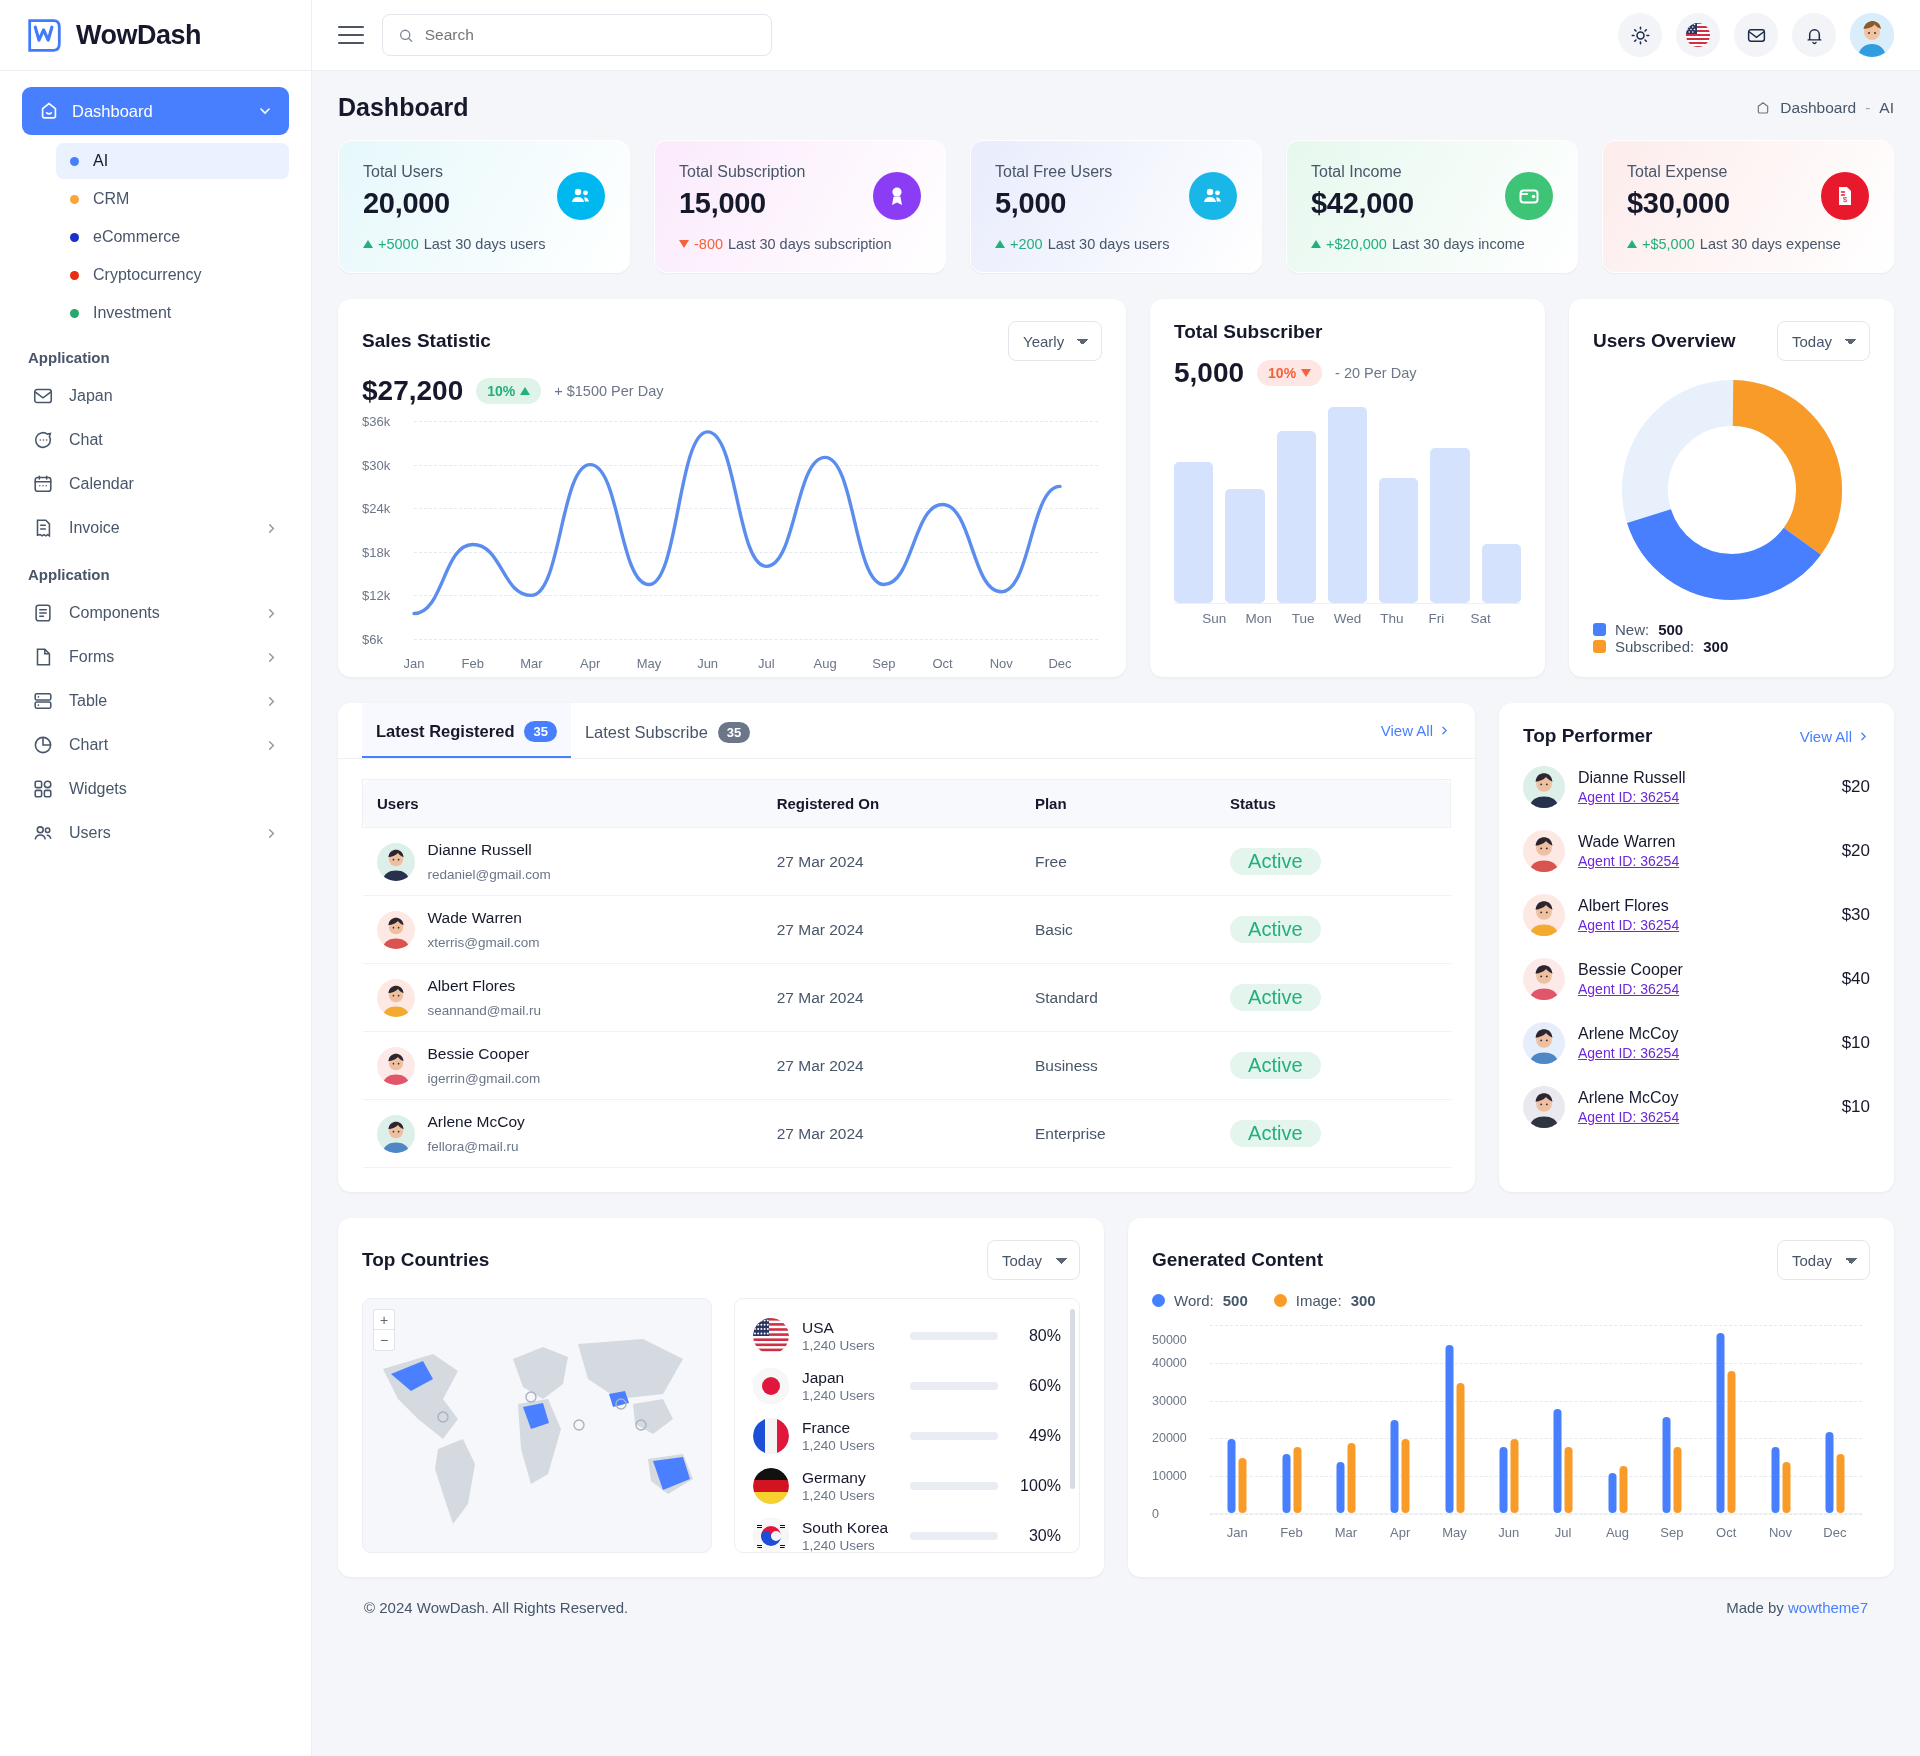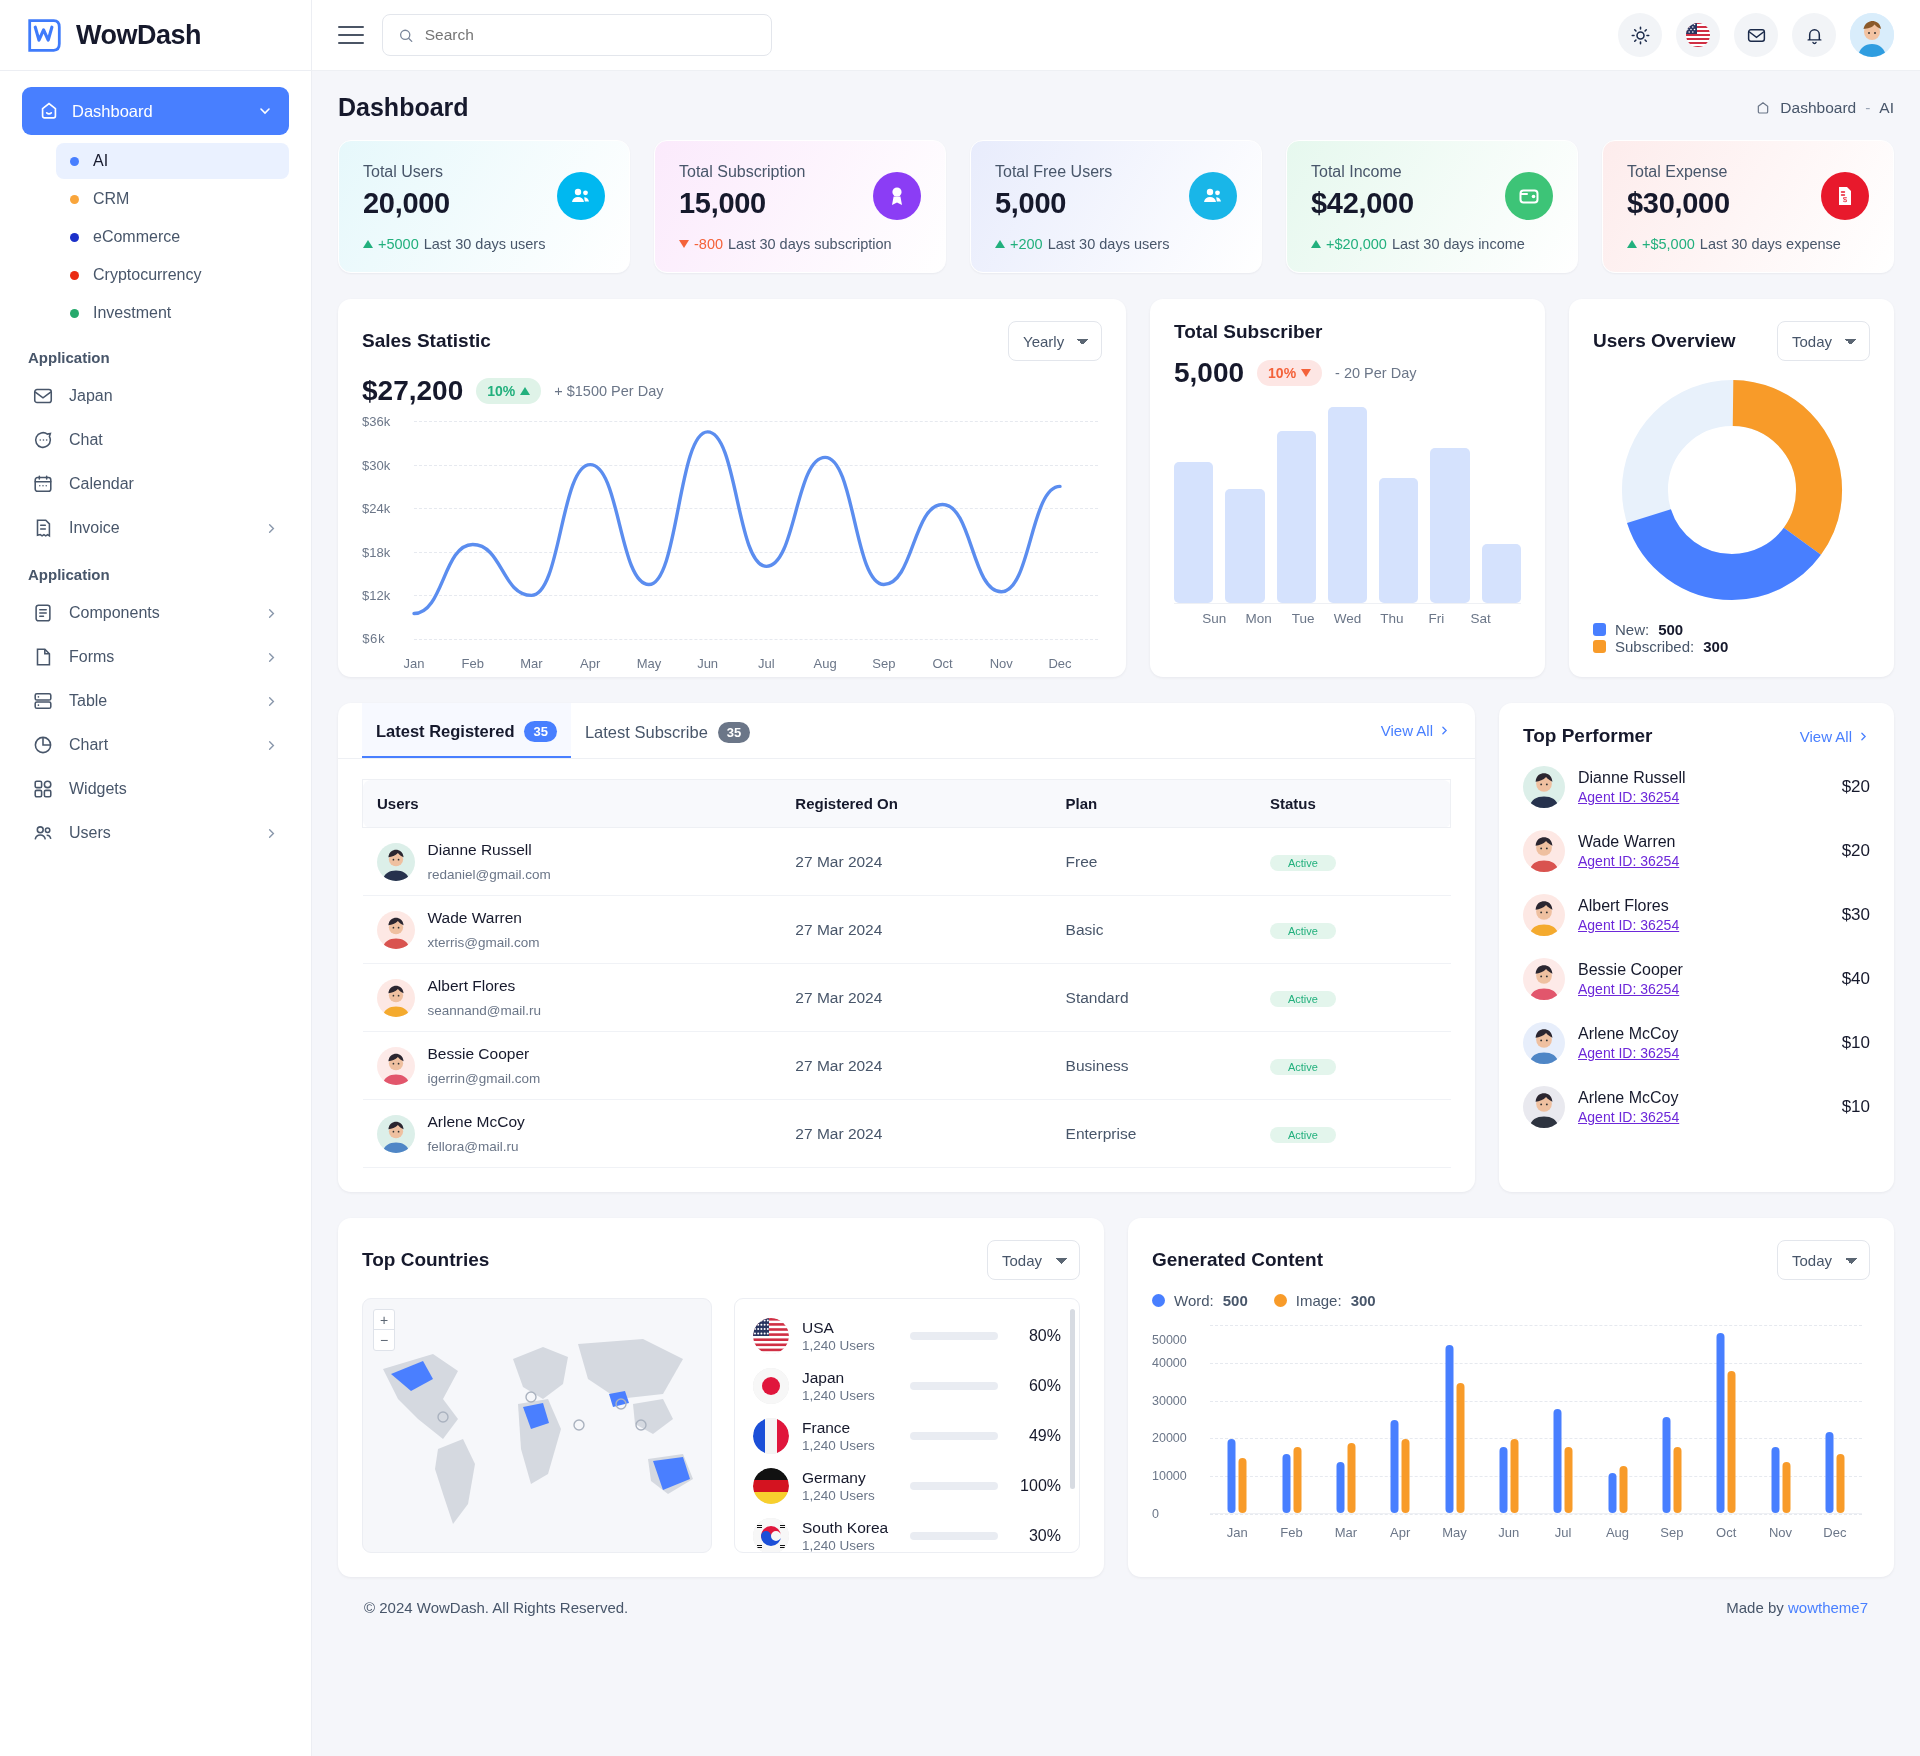--- a/index.html
+++ b/index.html
@@ -152,21 +152,21 @@
     text-align: left; font-size: 15px; font-weight: 600; color: #16192c;
     background: #f8f9fc; padding: 15px 14px; border-top: 1px solid #eef0f4; border-bottom: 1px solid #eef0f4;
   }
   th:first-child { border-left: 1px solid #eef0f4; border-radius: 8px 0 0 8px; }
   th:last-child { border-right: 1px solid #eef0f4; border-radius: 0 8px 8px 0; }
   td { padding: 13px 14px; border-bottom: 1px solid #f0f2f6; font-size: 15.5px; color: #48566a; }
   .usercell { display: flex; align-items: center; gap: 13px; }
   .av { width: 38px; height: 38px; border-radius: 50%; overflow: hidden; flex: 0 0 38px; }
   .uname { font-size: 15.5px; color: #16192c; font-weight: 500; }
   .umail { font-size: 13.5px; color: #6b7688; margin-top: 8px; }
-  .status { display: inline-block; background: #e3f5ec; color: #22b07d; border-radius: 20px; padding: 2px 18px; font-size: 11px; }
+  .status { display: inline-block; background: #e3f5ec; color: #22b07d; border-radius: 20px; padding: 2px 18px; font-size: 20px; }
 
   
   .perf { display: flex; align-items: center; gap: 13px; padding: 11px 24px; }
   .perf .av { width: 42px; height: 42px; flex: 0 0 42px; }
   .perf .pn { font-size: 16px; color: #16192c; font-weight: 500; }
   .perf .pid { font-size: 14px; color: #6d28d9; margin-top: 2px; text-decoration: underline; }
   .perf .amt2 { margin-left: auto; font-size: 17px; color: #16192c; font-weight: 500; }
 
   
   .row-bot { display: grid; grid-template-columns: 1fr 1fr; gap: 24px; }
@@ -581,21 +581,21 @@
               <div class="ylab" style="top: 0px;">$36k</div>
               <div class="gl" style="top: 0px; left: 52px; right: 4px; position: absolute;"></div>
               <div class="ylab" style="top: 43.6px;">$30k</div>
               <div class="gl" style="top: 43.6px; left: 52px; right: 4px; position: absolute;"></div>
               <div class="ylab" style="top: 87.2px;">$24k</div>
               <div class="gl" style="top: 87.2px; left: 52px; right: 4px; position: absolute;"></div>
               <div class="ylab" style="top: 130.8px;">$18k</div>
               <div class="gl" style="top: 130.8px; left: 52px; right: 4px; position: absolute;"></div>
               <div class="ylab" style="top: 174.4px;">$12k</div>
               <div class="gl" style="top: 174.4px; left: 52px; right: 4px; position: absolute;"></div>
-              <div class="ylab" style="top: 218px; font-family: Liberation Mono, monospace;">$6k</div>
+              <div class="ylab" style="top: 218px;">$6k</div>
               <div class="gl" style="top: 218px; left: 52px; right: 4px; position: absolute;"></div>
               <svg width="712" height="252" style="position:absolute;left:0;top:0">
                 <path d="M52,192.56666666666666 C81.36363636363636,192.56666666666666 81.36363636363636,123.53333333333333 110.72727272727272,123.53333333333333 C140.09090909090907,123.53333333333333 140.09090909090907,174.4 169.45454545454544,174.4 C198.8181818181818,174.4 198.8181818181818,43.599999999999994 228.18181818181816,43.599999999999994 C257.5454545454545,43.599999999999994 257.5454545454545,163.5 286.9090909090909,163.5 C316.27272727272725,163.5 316.27272727272725,10.900000000000006 345.6363636363636,10.900000000000006 C375,10.900000000000006 375,145.33333333333334 404.3636363636363,145.33333333333334 C433.7272727272727,145.33333333333334 433.7272727272727,36.333333333333314 463.09090909090907,36.333333333333314 C492.4545454545454,36.333333333333314 492.4545454545454,163.5 521.8181818181818,163.5 C551.1818181818182,163.5 551.1818181818182,83.56666666666666 580.5454545454546,83.56666666666666 C609.909090909091,83.56666666666666 609.909090909091,170.76666666666665 639.2727272727273,170.76666666666665 C668.6363636363636,170.76666666666665 668.6363636363636,65.4 698,65.4" fill="none" stroke="#5b8def" stroke-width="3.4" stroke-linecap="round" stroke-linejoin="round"></path>
               </svg>
               <div class="xlab" style="left: 52px;">Jan</div>
               <div class="xlab" style="left: 110.727px;">Feb</div>
               <div class="xlab" style="left: 169.455px;">Mar</div>
               <div class="xlab" style="left: 228.182px;">Apr</div>
               <div class="xlab" style="left: 286.909px;">May</div>
               <div class="xlab" style="left: 345.636px;">Jun</div>

